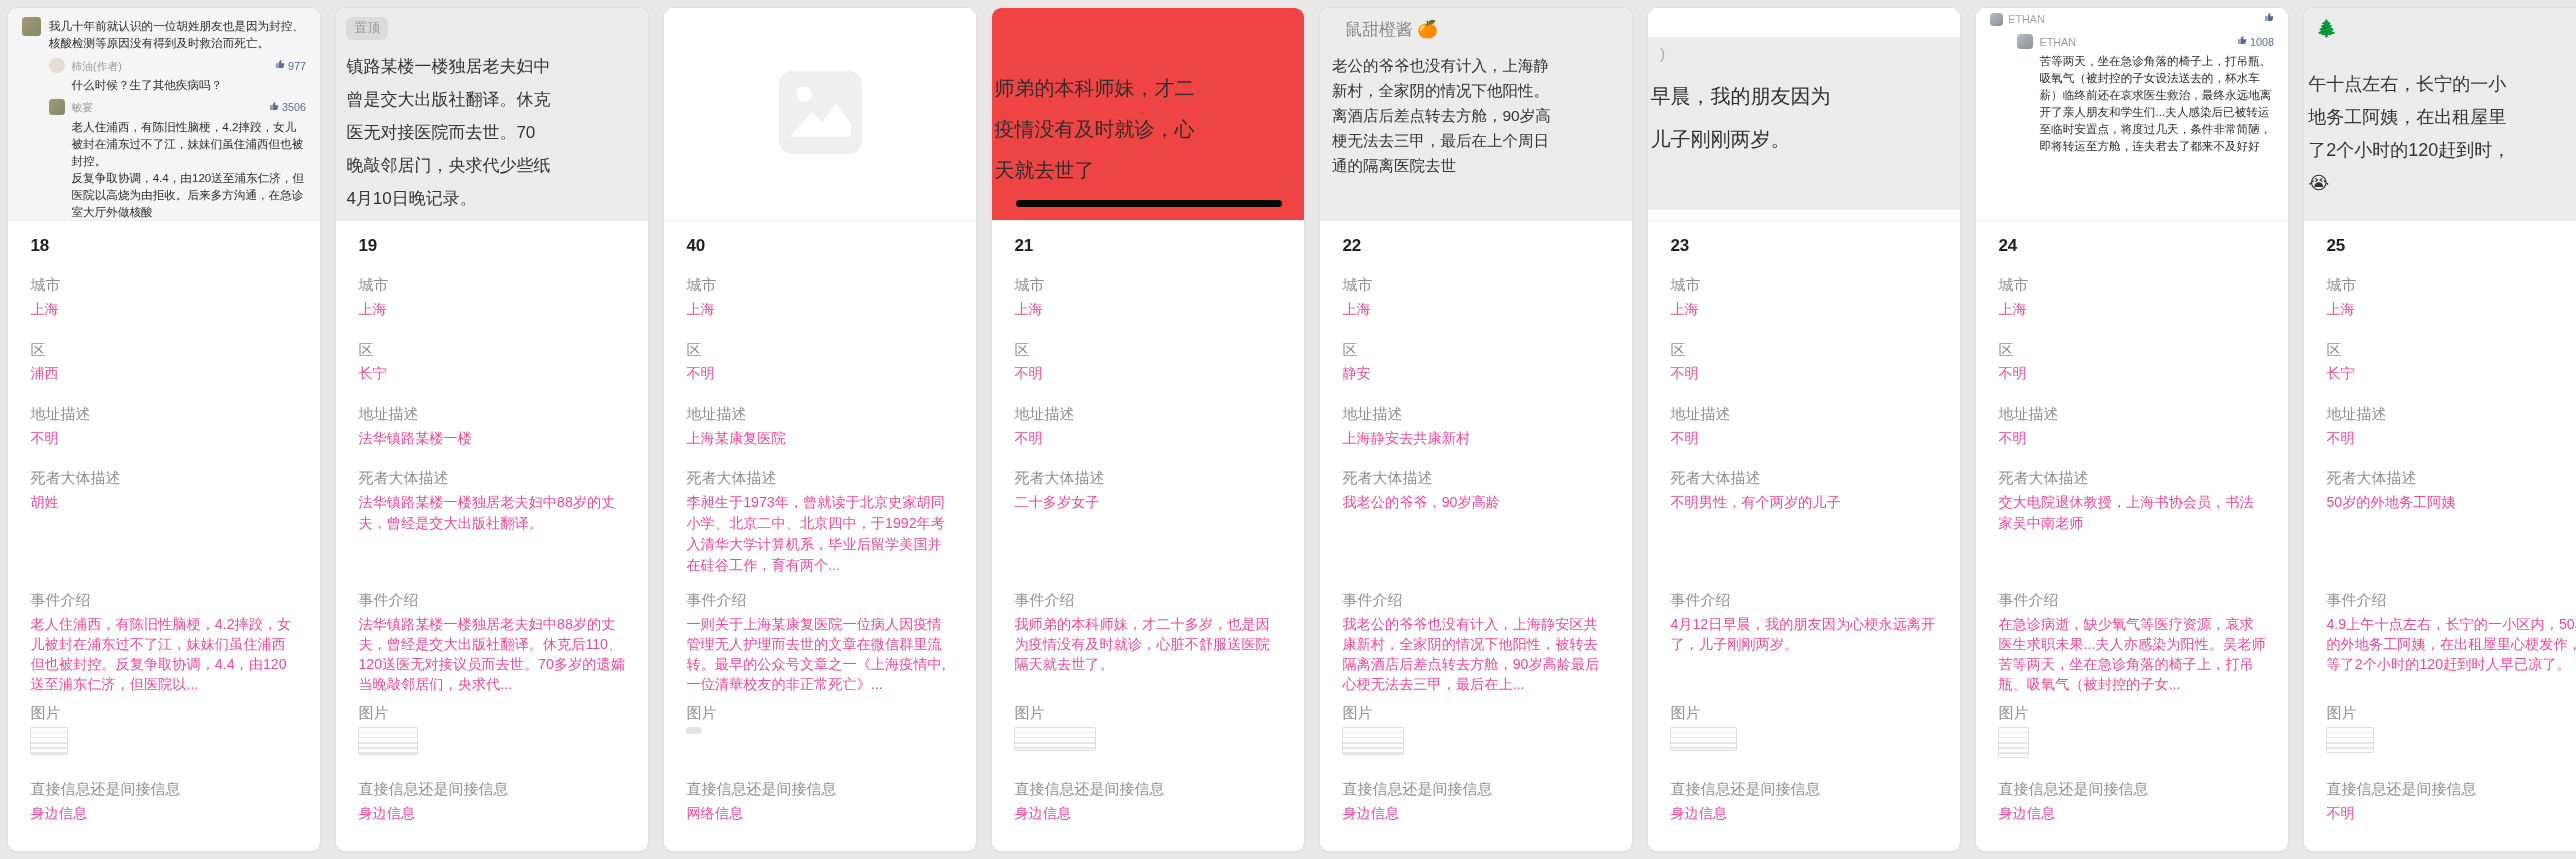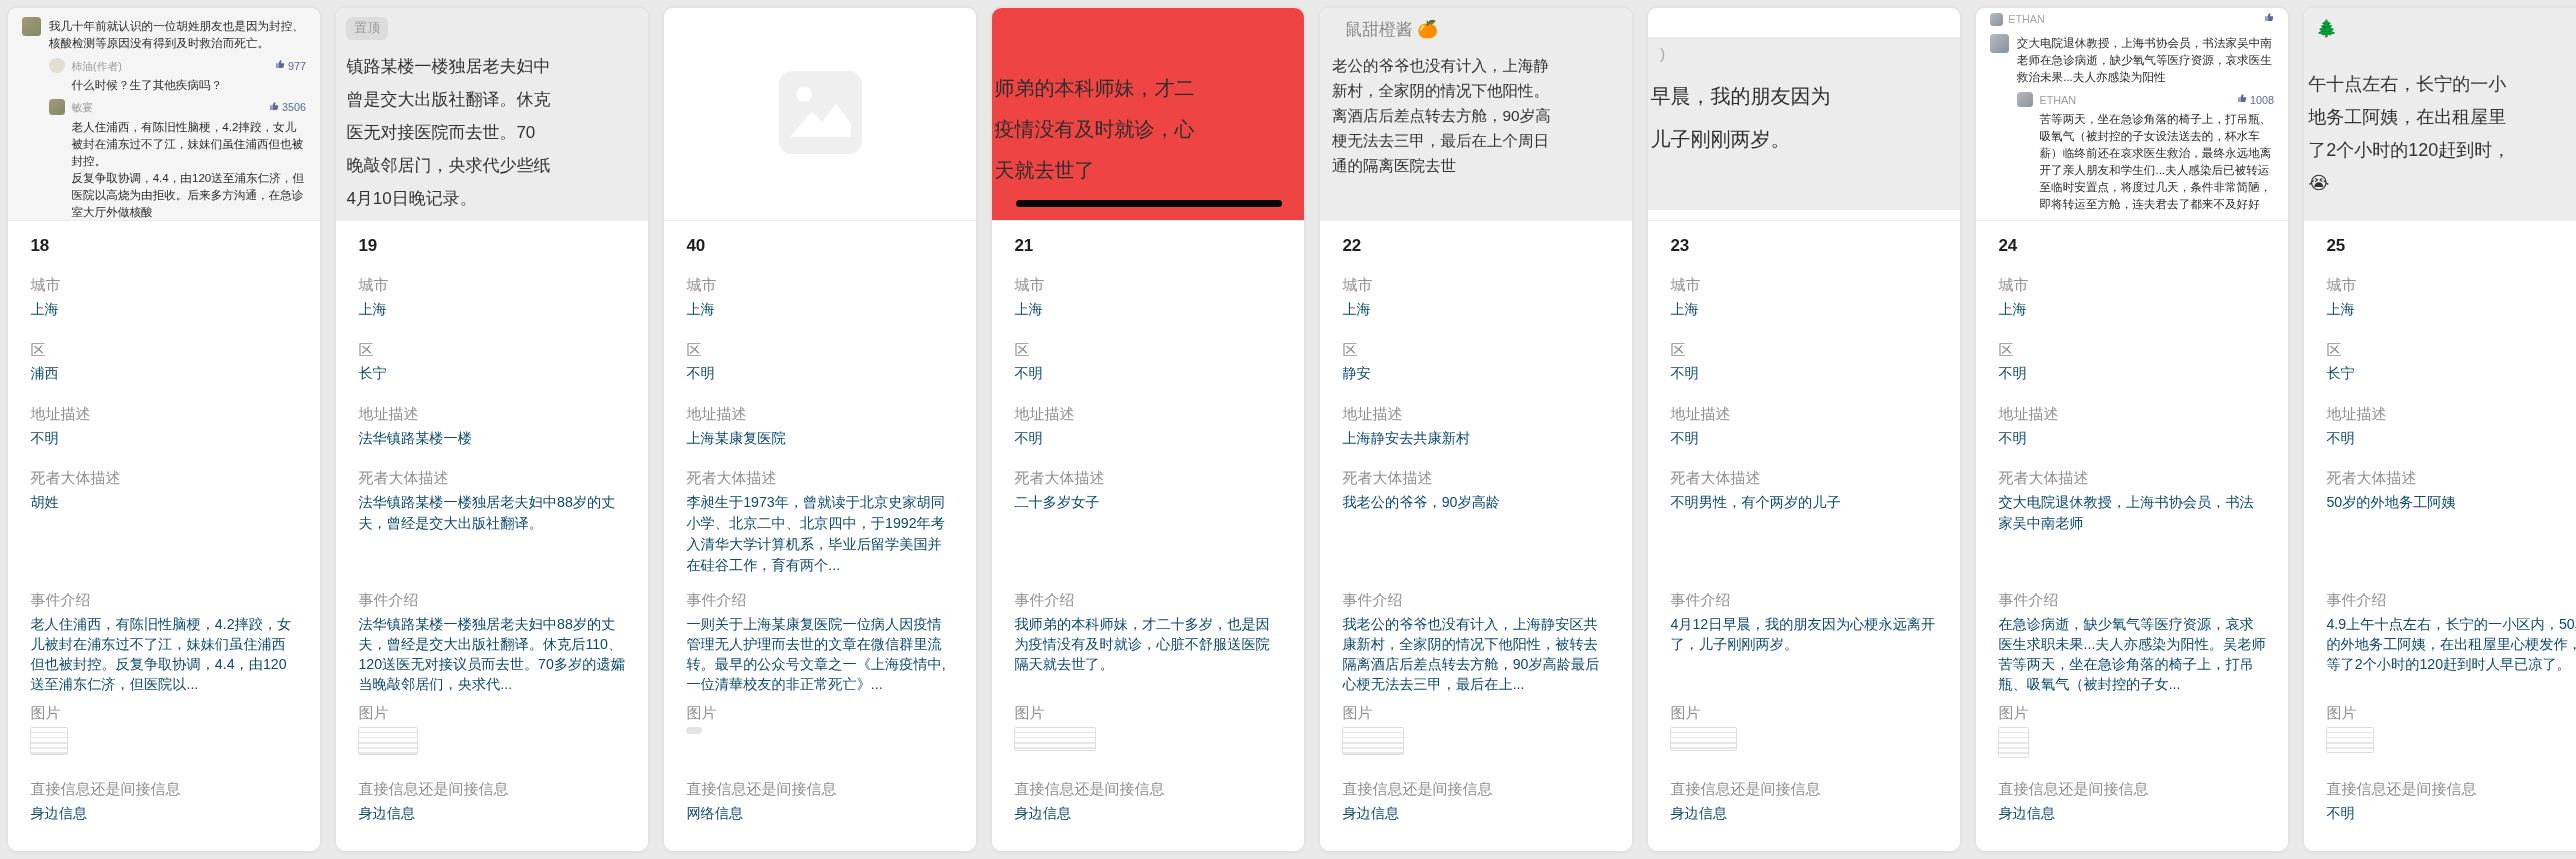--- a/index.html
+++ b/index.html
@@ -46,21 +46,21 @@
   .clip-left{margin-left:-7.8px}
   .black-bar{height:7.8px;background:#060606;border-radius:4.3px;width:266px;margin:8.6px 0 0 14px}
   .gray-block{background:#ececec;margin:28.5px -10.4px 0;height:173px;padding:5.2px 10.4px;box-sizing:border-box}
   .pre-frag{color:#a9a9a9;font-size:15.5px;display:block;margin:3.5px 0 7px 1.7px}
   .sh-center{display:flex;align-items:center;justify-content:center}
   
   .cbody{padding:14px 22.4px 0;flex:1;min-width:0}
   .num{font-size:17px;font-weight:600;color:#1e1e1e;margin:0 0 21px;line-height:22.4px}
   .field{margin-bottom:22.4px}
   .flabel{font-size:15px;color:#8f8f8f;margin-bottom:7.8px;line-height:13px}
-  .fvalue{font-size:14.2px;color:#0c4a6e;line-height:21px}
+  .fvalue{font-size:14.2px;color:#ec4899;line-height:21px}
   .f-deceased{margin-bottom:15.5px}
   .f-deceased .fvalue{height:86px;overflow:hidden}
   .f-event{margin-bottom:11px}
   .f-event .fvalue{height:81px;overflow:hidden;display:-webkit-box;-webkit-line-clamp:4;-webkit-box-orient:vertical;line-height:20px}
   .f-image{margin-bottom:19px}
   .thumb-wrap{height:36px;display:flex;align-items:flex-start}
   .thumb-box{box-sizing:border-box;border:0.9px solid #ddd;border-radius:1.7px;
     background:repeating-linear-gradient(180deg,#fff 0 3.5px,#e7e7e7 3.5px 5.2px);}
   .thumb-pill{background:#e4e4e4;border-radius:4.3px;border:none}
   .f-direct{margin-bottom:0}
@@ -344,24 +344,20 @@
     <div class="shot sh-thread" style="background: rgb(255, 255, 255);">
         <div class="tr-top">
           <span class="av av-photo tiny"></span>
           <span class="tr-name">ETHAN</span>
           <span class="like">
             <span class="likeicon"><svg width="10.4" height="10.4" viewBox="0 0 24 24" fill="#576b95">
                 <path d="M3 10h3v11H3zM8 21h9.4a2.3 2.3 0 0 0 2.2-1.7l1.8-7A1.8 1.8 0 0 0 19.6 10H14l1-4.6A2 2 0 0 0 11.2 4L8 10z"></path>
               </svg></span>
           </span>
         </div>
-        <div class="th-main">
-          <span class="av av-photo"></span>
-          <div class="th-text">交大电院退休教授，上海书协会员，书法家吴中南老师在急诊病逝，缺少氧气等医疗资源，哀求医生救治未果...夫人亦感染为阳性</div>
-        </div>
         <div class="reply">
           <span class="av sm av-photo"></span>
           <div class="rb">
             <div class="rh">
               <span class="rname">ETHAN</span>
               <span class="like"><span class="likeicon"><svg width="10.4" height="10.4" viewBox="0 0 24 24" fill="#576b95">
                     <path d="M3 10h3v11H3zM8 21h9.4a2.3 2.3 0 0 0 2.2-1.7l1.8-7A1.8 1.8 0 0 0 19.6 10H14l1-4.6A2 2 0 0 0 11.2 4L8 10z"></path>
                   </svg></span> 1008</span>
             </div>
             <div class="rtext">苦等两天，坐在急诊角落的椅子上，打吊瓶、吸氧气（被封控的子女设法送去的，杯水车薪）临终前还在哀求医生救治，最终永远地离开了亲人朋友和学生们...夫人感染后已被转运至临时安置点，将度过几天，条件非常简陋，即将转运至方舱，连夫君去了都来不及好好</div>

